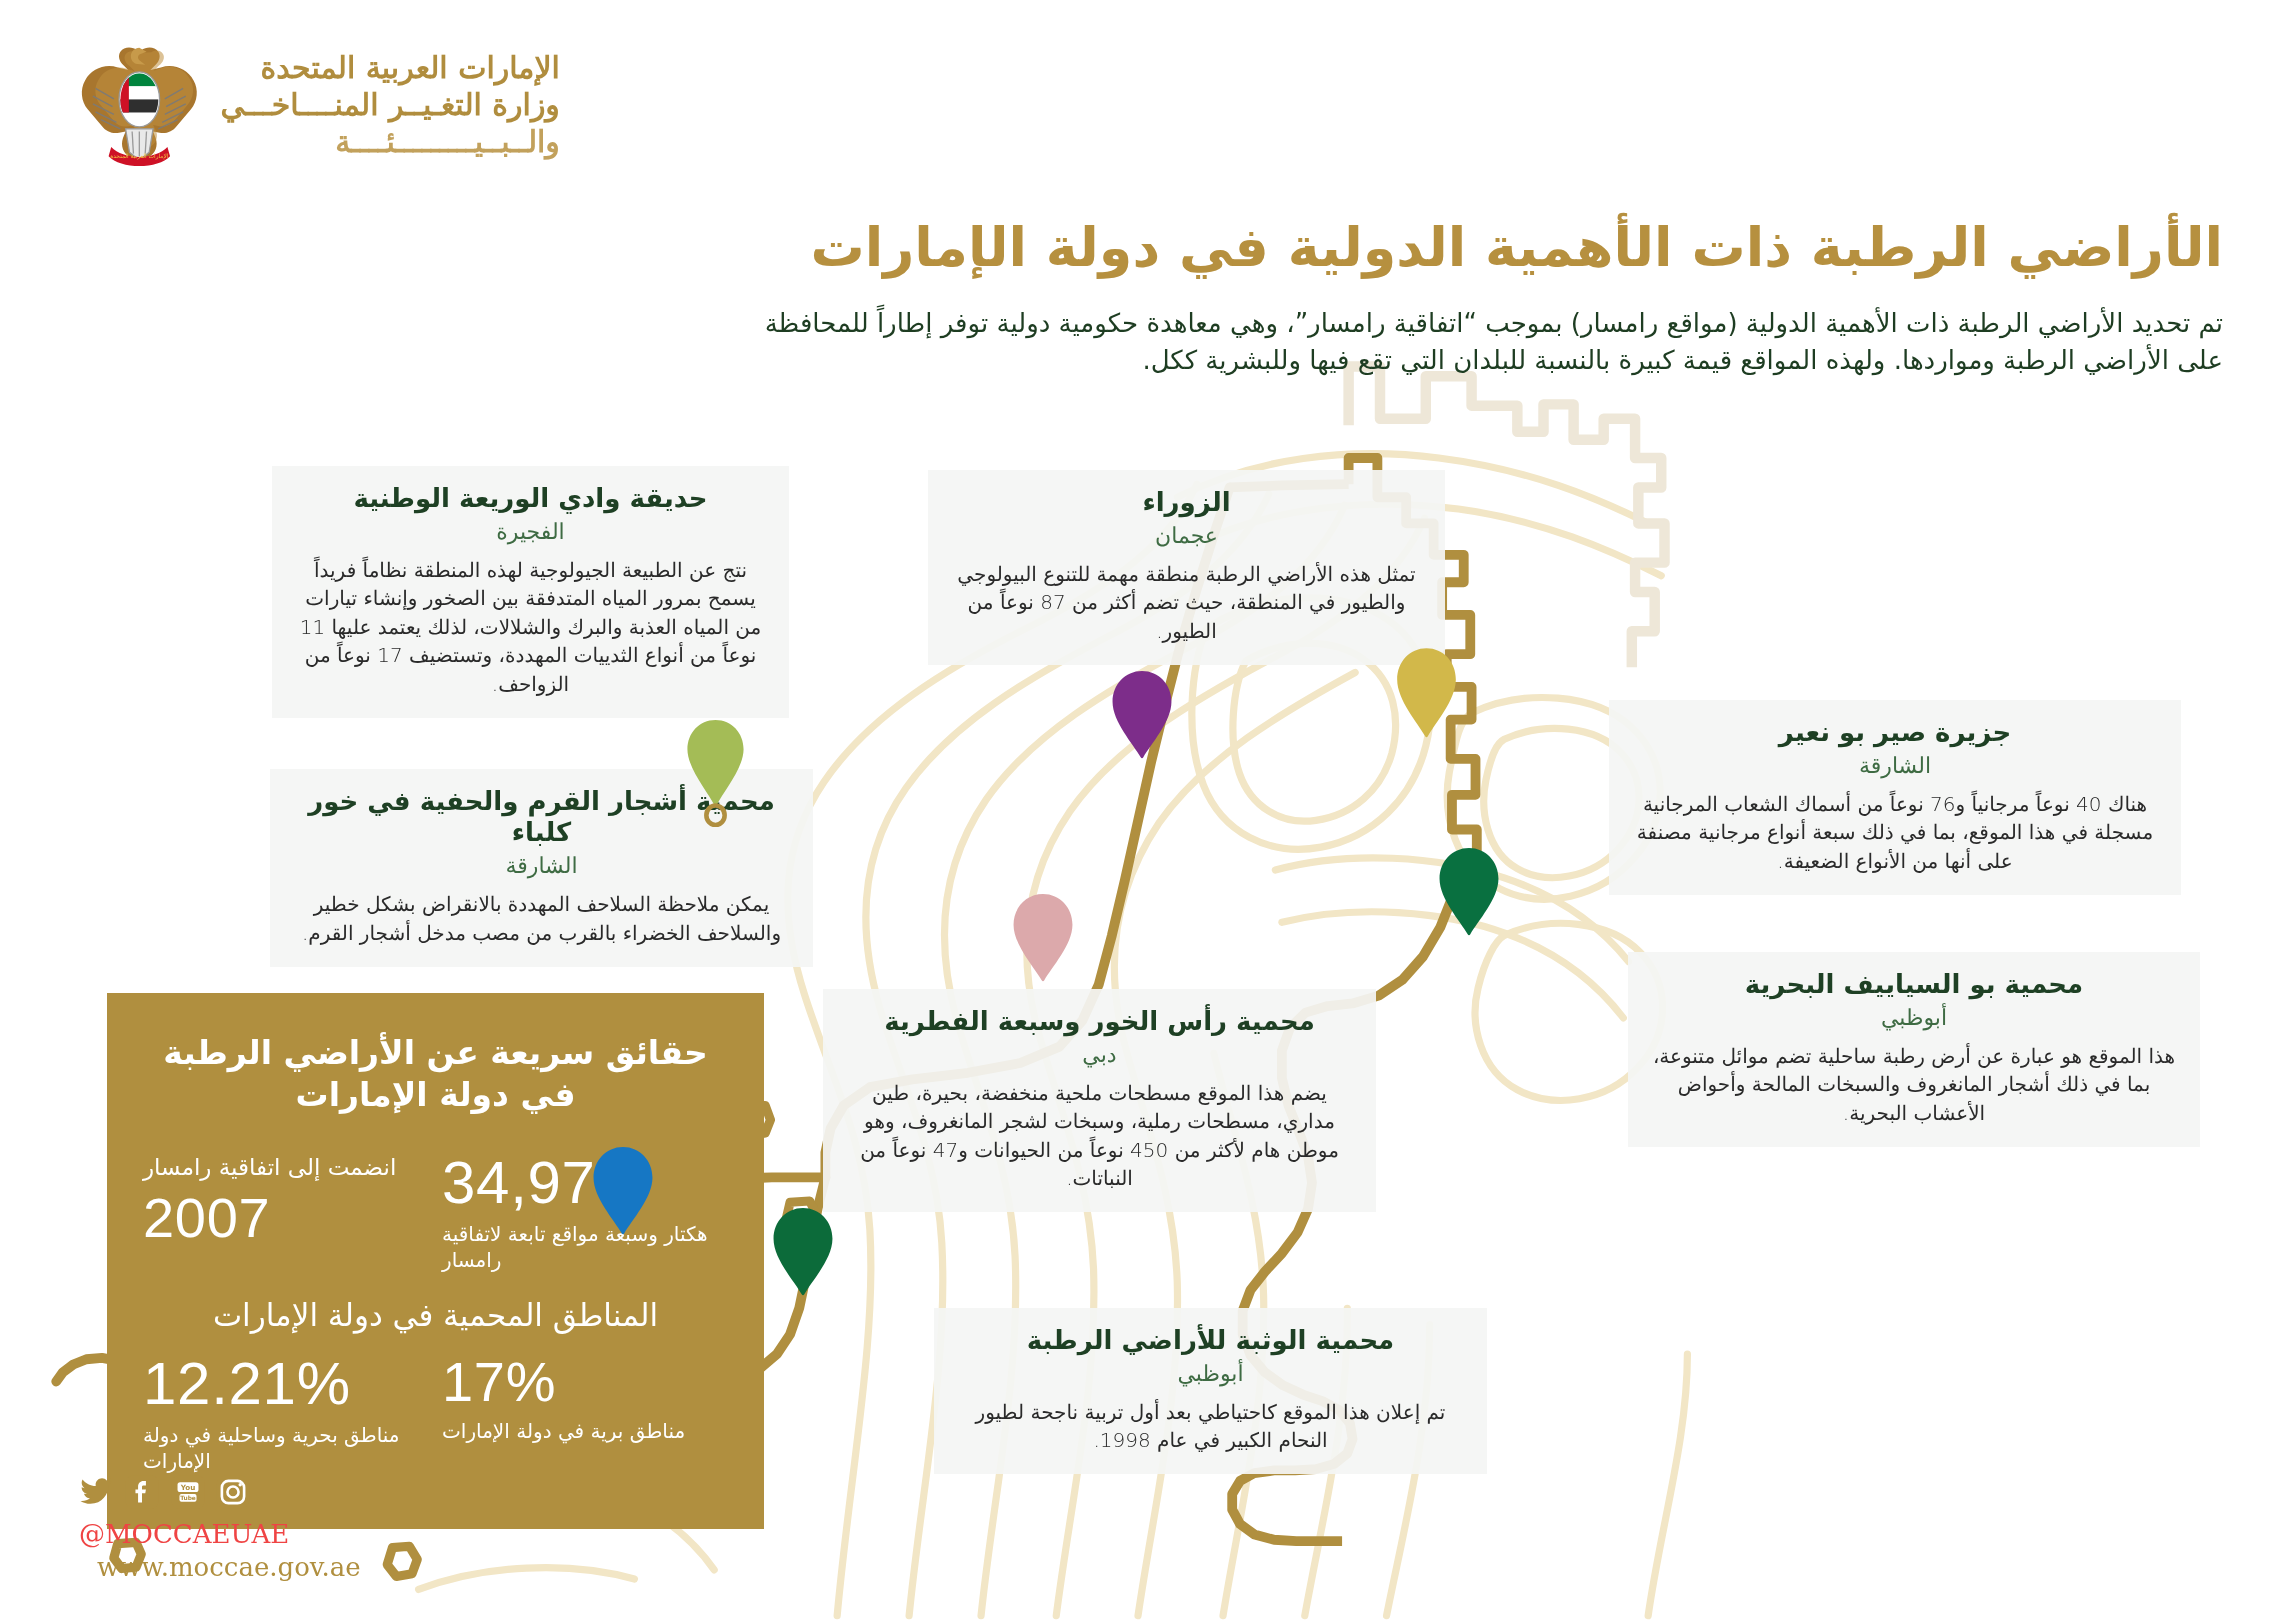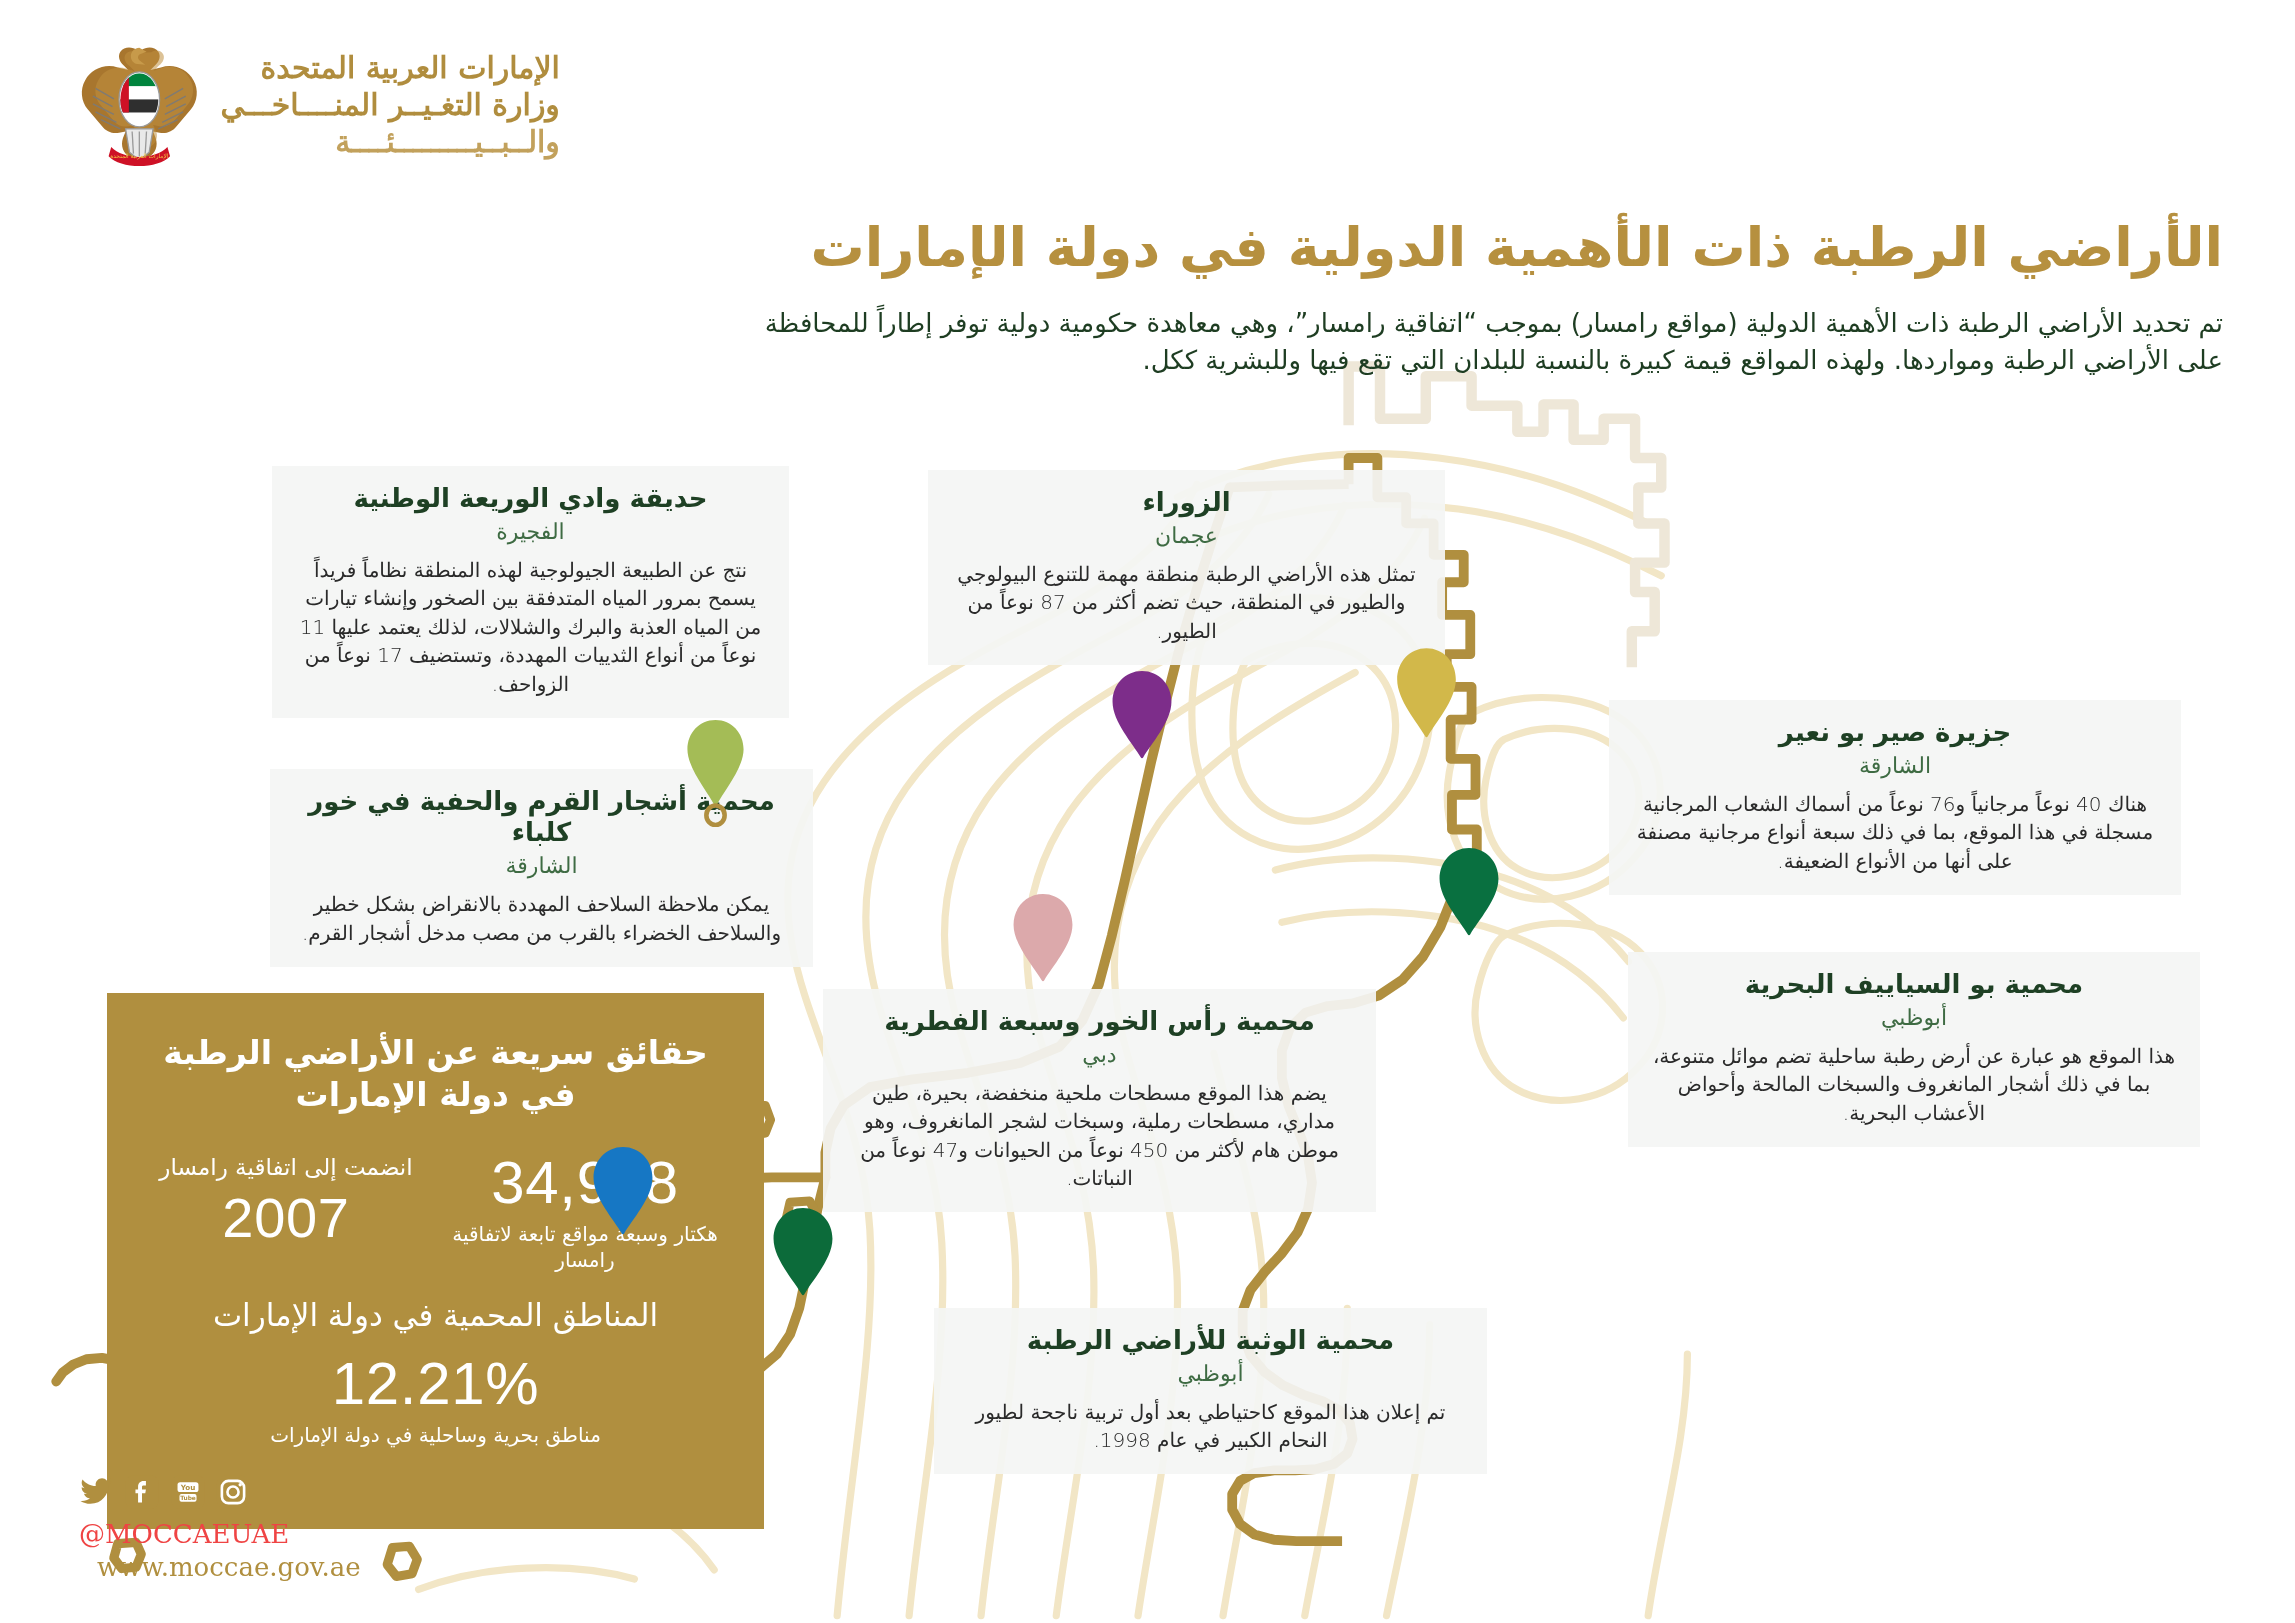--- a/index.html
+++ b/index.html
@@ -57,21 +57,21 @@
   .pin svg { display:block; }
 
   
   #facts { position:absolute; right:1531px; top:993px; width:657px; height:536px;
            background:#b08f3f; z-index:5; direction:rtl; color:#ffffff;
            padding:39px 36px 26px; }
   #facts-title { font-size:33px; font-weight:700; text-align:center; line-height:1.26;
                  margin-bottom:38px; }
   .facts-row { display:flex; flex-direction:row; justify-content:space-between;
                align-items:flex-start; margin-bottom:22px; gap:13px; }
-  .fact { flex:1 1 0; text-align:center; }
+  .fact { flex:1 1 0; text-align:left; }
   .fact-label-top { font-size:23px; font-weight:400; line-height:1.3; margin-bottom:6.5px; }
   .fact-num { font-size:56px; font-weight:400; line-height:1.0; letter-spacing:0.7px;
               font-family:Liberation Sans, sans-serif; }
   .fact-num.big { font-size:60px; }
   .fact-label-bot { font-size:20px; font-weight:400; line-height:1.32; margin-top:7.9px; }
   #facts-sub { font-size:31px; font-weight:400; text-align:center; line-height:1.25;
                margin:11.8px 0 19.6px; }
 
   
   #social { position:absolute; left:79px; top:1475px; z-index:6; direction:ltr; }
@@ -350,20 +350,24 @@
       </div>
       <div class="fact">
         <div class="fact-label-top">انضمت إلى اتفاقية رامسار</div>
         <div class="fact-num">2007</div>
       </div>
     </div>
 
     <div id="facts-sub">المناطق المحمية في دولة الإمارات</div>
 
     <div class="facts-row">
+      <div class="fact">
+        <div class="fact-num">17%</div>
+        <div class="fact-label-bot">مناطق برية في دولة الإمارات</div>
+      </div>
       <div class="fact">
         <div class="fact-num big">12.21%</div>
         <div class="fact-label-bot">مناطق بحرية وساحلية في دولة الإمارات</div>
       </div>
     </div>
   </div>
 
   <div id="social">
     <div id="social-icons">
       <svg class="sicon" viewBox="0 0 52 52">

